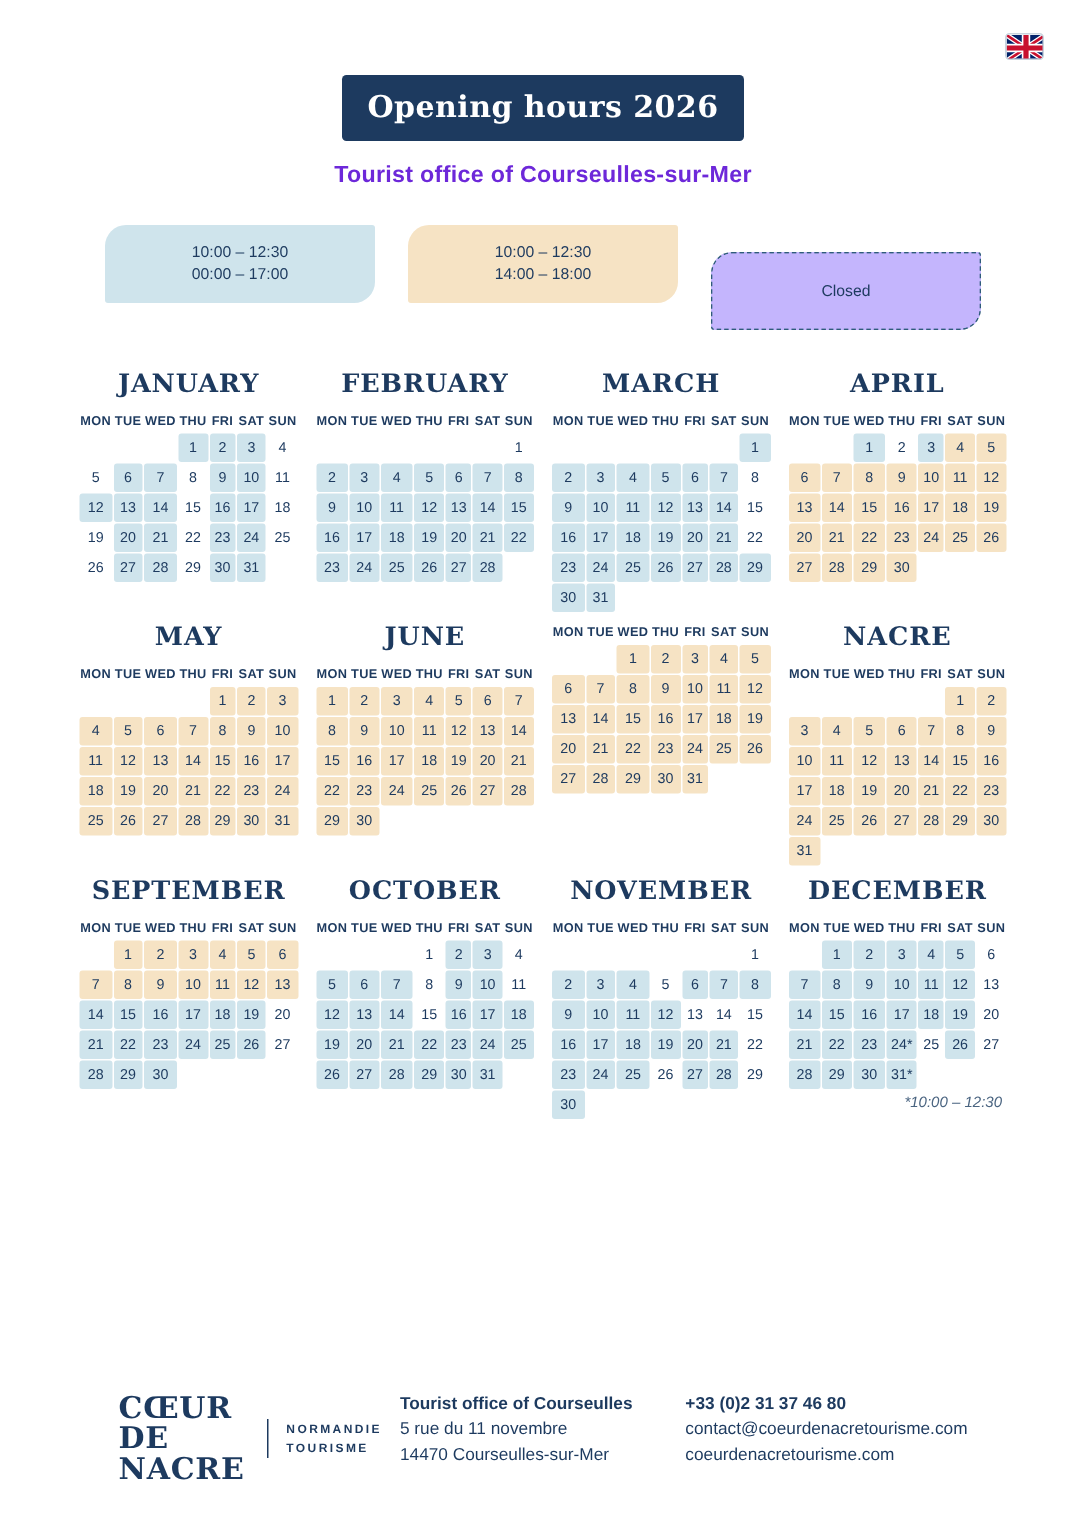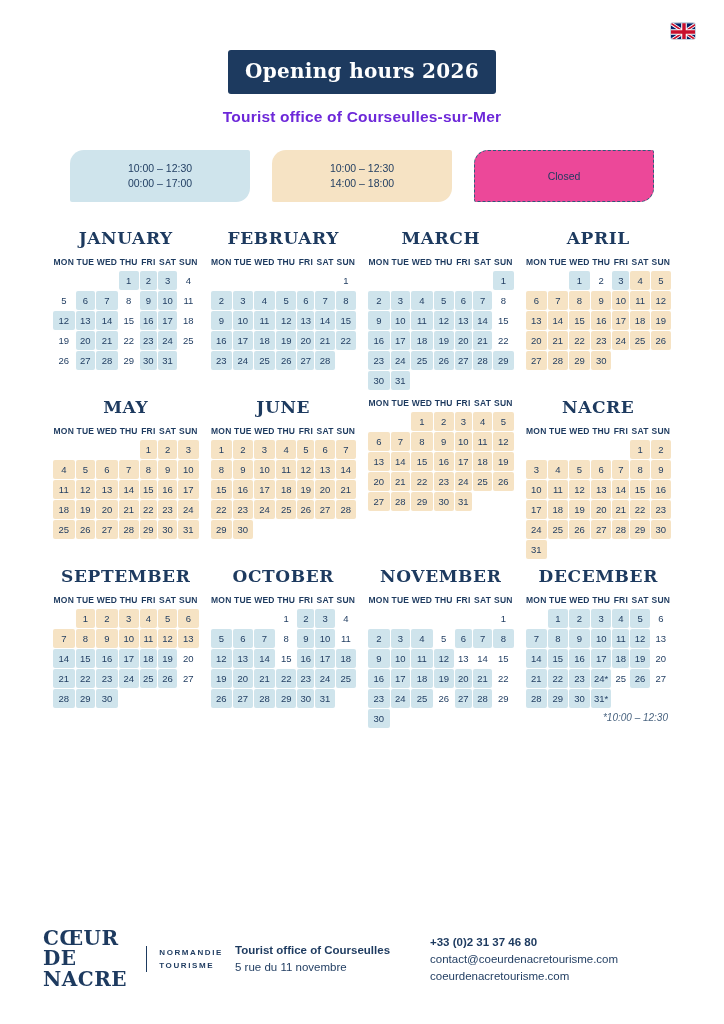--- a/index.html
+++ b/index.html
@@ -65,22 +65,23 @@
     align-items: center;
     justify-content: center;
     font-size: 10.5px;
     line-height: 15px;
     color: #1d3a5f;
     border-radius: 14px 2px 14px 2px;
   }
   .legend-blue  { background: #cfe4ec; }
   .legend-beige { background: #f6e3c4; }
   .legend-closed {
-    background: #ec4899;
+    background: #c4b5fd;
     border: 1px dashed #2e5c7a;
+    margin-top: 18px;
   }
 
   
   .months {
     margin: 26px auto 0;
     width: 620px;
     display: grid;
     grid-template-columns: repeat(4, 1fr);
     row-gap: 6px;
     column-gap: 10px;
@@ -118,22 +119,22 @@
   td.blue  { background: #cfe4ec; }
   td.beige { background: #f6e3c4; }
   td.empty { background: transparent; }
   td.plain { background: transparent; }
 
   
   .footer {
     position: absolute;
     left: 0; right: 0; bottom: 34px;
     display: flex;
-    align-items: center;
-    padding: 0 43px;
+    align-items: flex-start;
+    padding: 0 79px;
     gap: 0;
   }
   .logo { width: 180px; }
   .logo .coeur {
     font-family: "DejaVu Serif", serif;
     font-weight: bold;
     font-size: 20px;
     letter-spacing: .5px;
     line-height: 20px;
     color: #1d3a5f;
@@ -1001,20 +1002,21 @@
         </div>
         <div class="logo-right">
           <div>NORMANDIE</div>
           <div>TOURISME</div>
         </div>
       </div>
     </div>
     <div class="addr">
       <div class="name">Tourist office of Courseulles</div>
       <div>5 rue du 11 novembre</div>
+      <div>14470 Courseulles-sur-Mer</div>
     </div>
     <div class="contact">
       <div class="phone">+33 (0)2 31 37 46 80</div>
       <div>contact@coeurdenacretourisme.com</div>
       <div>coeurdenacretourisme.com</div>
     </div>
   </div>
 
 </div>
 

